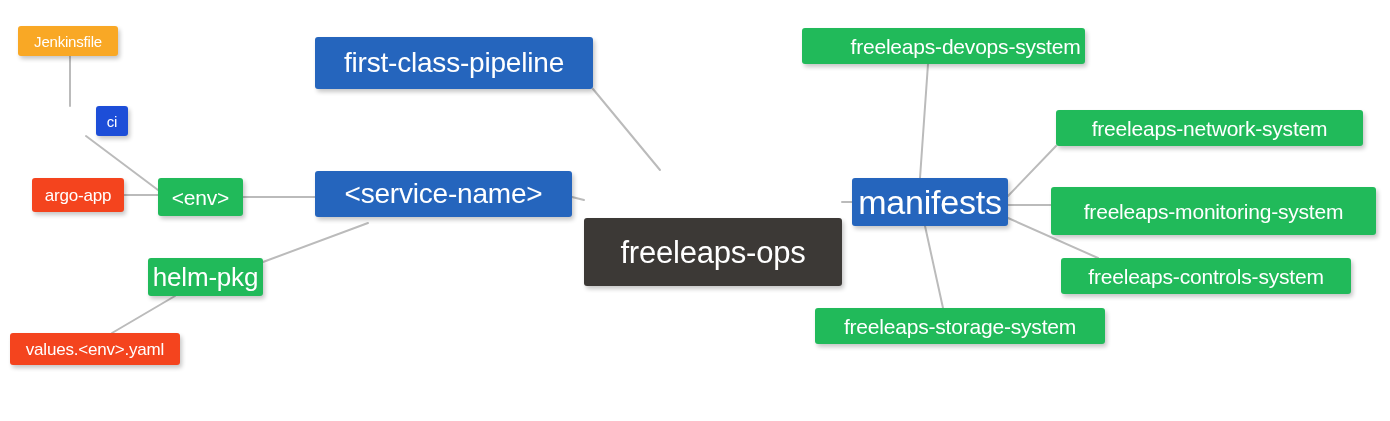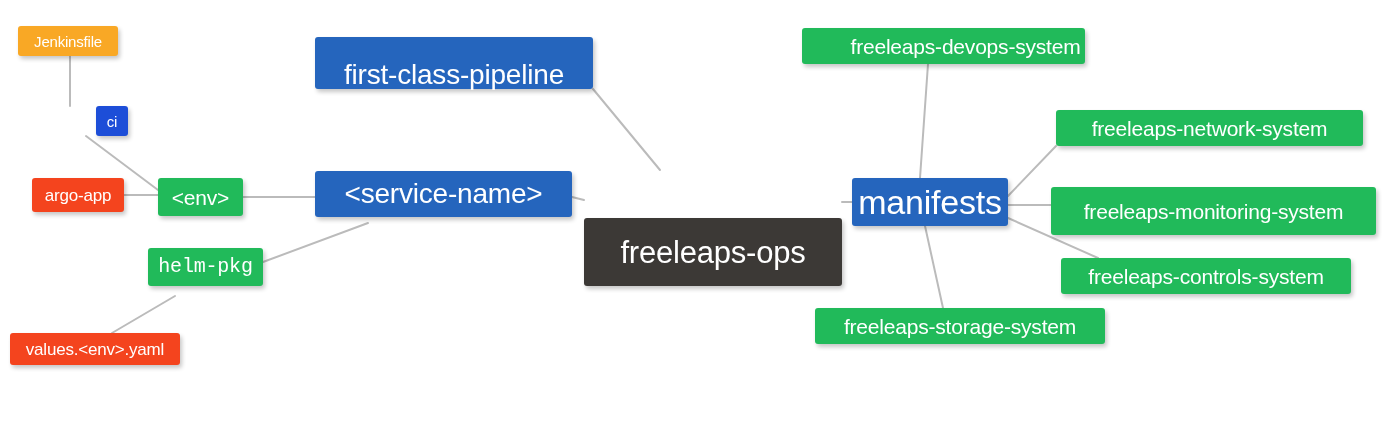--- a/index.html
+++ b/index.html
@@ -60,33 +60,33 @@
       <line x1="920" y1="178" x2="928" y2="64" stroke="#bbbbbb" stroke-width="2" stroke-linecap="round"></line>
       <line x1="1008" y1="196" x2="1056" y2="146" stroke="#bbbbbb" stroke-width="2" stroke-linecap="round"></line>
       <line x1="1008" y1="205" x2="1051" y2="205" stroke="#bbbbbb" stroke-width="2" stroke-linecap="round"></line>
       <line x1="1008" y1="218" x2="1098" y2="258" stroke="#bbbbbb" stroke-width="2" stroke-linecap="round"></line>
       <line x1="925" y1="226" x2="943" y2="308" stroke="#bbbbbb" stroke-width="2" stroke-linecap="round"></line>
     </svg>
   <div id="node-layer">
       <div class="node" style="left: 584px; top: 170px; width: 258px; height: 68px; background: rgb(60, 57, 54); font-size: 31px; margin-top: 48px;">
         <span>freeleaps-ops</span>
       </div>
-      <div class="node" style="left: 315px; top: 37px; width: 278px; height: 52px; background: rgb(37, 101, 189); font-size: 28px; align-items: flex-end;">
+      <div class="node" style="left: 315px; top: 37px; width: 278px; height: 52px; background: rgb(37, 101, 189); font-size: 28px;">
         <span>first-class-pipeline</span>
       </div>
       <div class="node" style="left: 315px; top: 171px; width: 257px; height: 46px; background: rgb(37, 101, 189); font-size: 28px;">
         <span>&lt;service-name&gt;</span>
       </div>
       <div class="node" style="left: 852px; top: 178px; width: 156px; height: 48px; background: rgb(37, 101, 189); font-size: 34px;">
         <span>manifests</span>
       </div>
       <div class="node" style="left: 158px; top: 178px; width: 85px; height: 38px; background: rgb(33, 186, 90); font-size: 21px;">
         <span>&lt;env&gt;</span>
       </div>
-      <div class="node" style="left: 148px; top: 248px; width: 115px; height: 38px; background: rgb(33, 186, 90); font-size: 20px; font-family: Liberation Mono, monospace;">
+      <div class="node" style="left: 148px; top: 258px; width: 115px; height: 38px; background: rgb(33, 186, 90); font-size: 26px;">
         <span>helm-pkg</span>
       </div>
       <div class="node" style="left: 54px; top: 106px; width: 32px; height: 30px; background: #1d4ed8; font-size: 15px; margin-left: 42px;">
         <span>ci</span>
       </div>
       <div class="node" style="left: 18px; top: 26px; width: 100px; height: 30px; background: rgb(249, 168, 37); font-size: 15px;">
         <span>Jenkinsfile</span>
       </div>
       <div class="node" style="left: 32px; top: 178px; width: 92px; height: 34px; background: rgb(244, 68, 30); font-size: 17px;">
         <span>argo-app</span>

